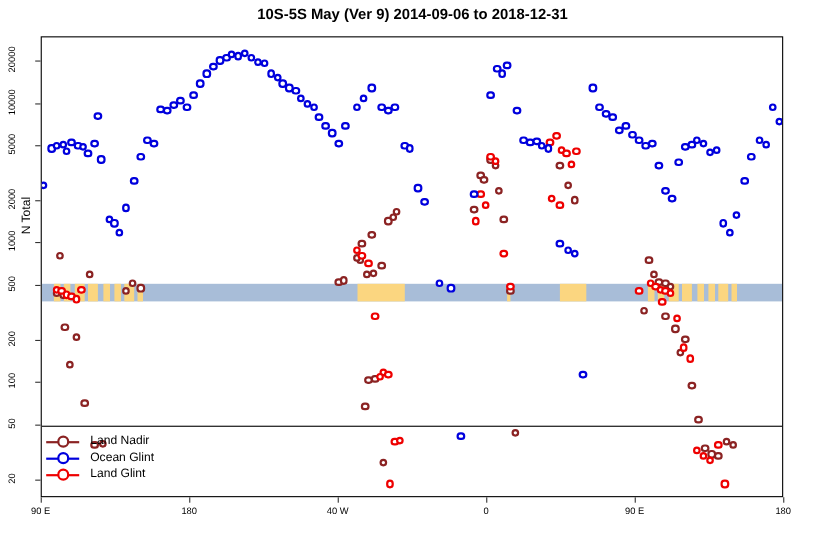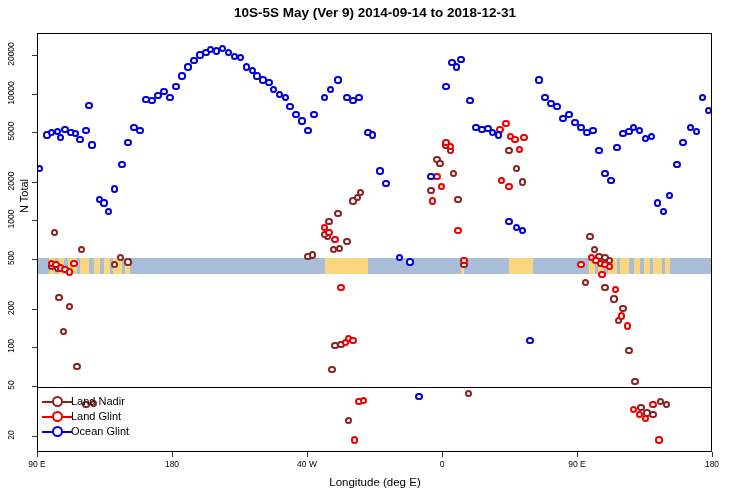--- a/index.html
+++ b/index.html
@@ -39,32 +39,31 @@
   
   .pt{position:absolute;border-radius:50%;box-sizing:border-box;
       background:#ffffff;}
 
   
   #legend{position:absolute;left:42px;top:394px;width:130px;}
   .legrow{position:relative;height:15px;}
   .legline{position:absolute;left:0;top:7px;width:30px;height:2.4px;}
   .legmark{position:absolute;left:10px;top:2px;width:11px;height:11px;
            border-radius:50%;box-sizing:border-box;background:#fff;}
-  .leglabel{position:absolute;left:29px;top:0px;font-size:11px;color:#000;
+  .leglabel{position:absolute;left:40px;top:0px;font-size:11px;color:#000;
             white-space:nowrap;line-height:15px;}
 </style>
 </head>
 <body>
 
 <div id="root">
 
-  <div id="title">10S-5S May (Ver 9)   2014-09-14 to 2018-12-31</div>
+  <div id="title">10S-5S May (Ver 9)   2014-09-06 to 2018-12-31</div>
 
   <div id="ylabel">N Total</div>
-  <div id="xlabel">Longitude (deg E)</div>
 
   <div id="axes-layer">
       <div class="ytickmark" style="top: 436.142px;"></div>
       <div class="yticklabel" style="left: -9px; top: 430.142px;">20</div>
       <div class="ytickmark" style="top: 385.631px;"></div>
       <div class="yticklabel" style="left: -9px; top: 379.631px;">50</div>
       <div class="ytickmark" style="top: 347.421px;"></div>
       <div class="yticklabel" style="left: -9px; top: 341.421px;">100</div>
       <div class="ytickmark" style="top: 309.211px;"></div>
       <div class="yticklabel" style="left: -9px; top: 303.211px;">200</div>
@@ -334,24 +333,24 @@
     </div>
   </div>
 
   <div id="legend">
       <div class="legrow">
         <div class="legline" style="background: rgb(139, 35, 35);"></div>
         <div class="legmark" style="border: 2.4px solid rgb(139, 35, 35);"></div>
         <div class="leglabel">Land Nadir</div>
       </div>
       <div class="legrow">
+        <div class="legline" style="background: rgb(0, 0, 221);"></div>
+        <div class="legmark" style="border: 2.4px solid rgb(0, 0, 221);"></div>
+        <div class="leglabel">Ocean Glint</div>
+      </div>
+      <div class="legrow">
         <div class="legline" style="background: rgb(238, 0, 0);"></div>
         <div class="legmark" style="border: 2.4px solid rgb(238, 0, 0);"></div>
         <div class="leglabel">Land Glint</div>
       </div>
-      <div class="legrow">
-        <div class="legline" style="background: rgb(0, 0, 221);"></div>
-        <div class="legmark" style="border: 2.4px solid rgb(0, 0, 221);"></div>
-        <div class="leglabel">Ocean Glint</div>
-      </div>
     </div>
 
 </div>
 
 </body></html>

